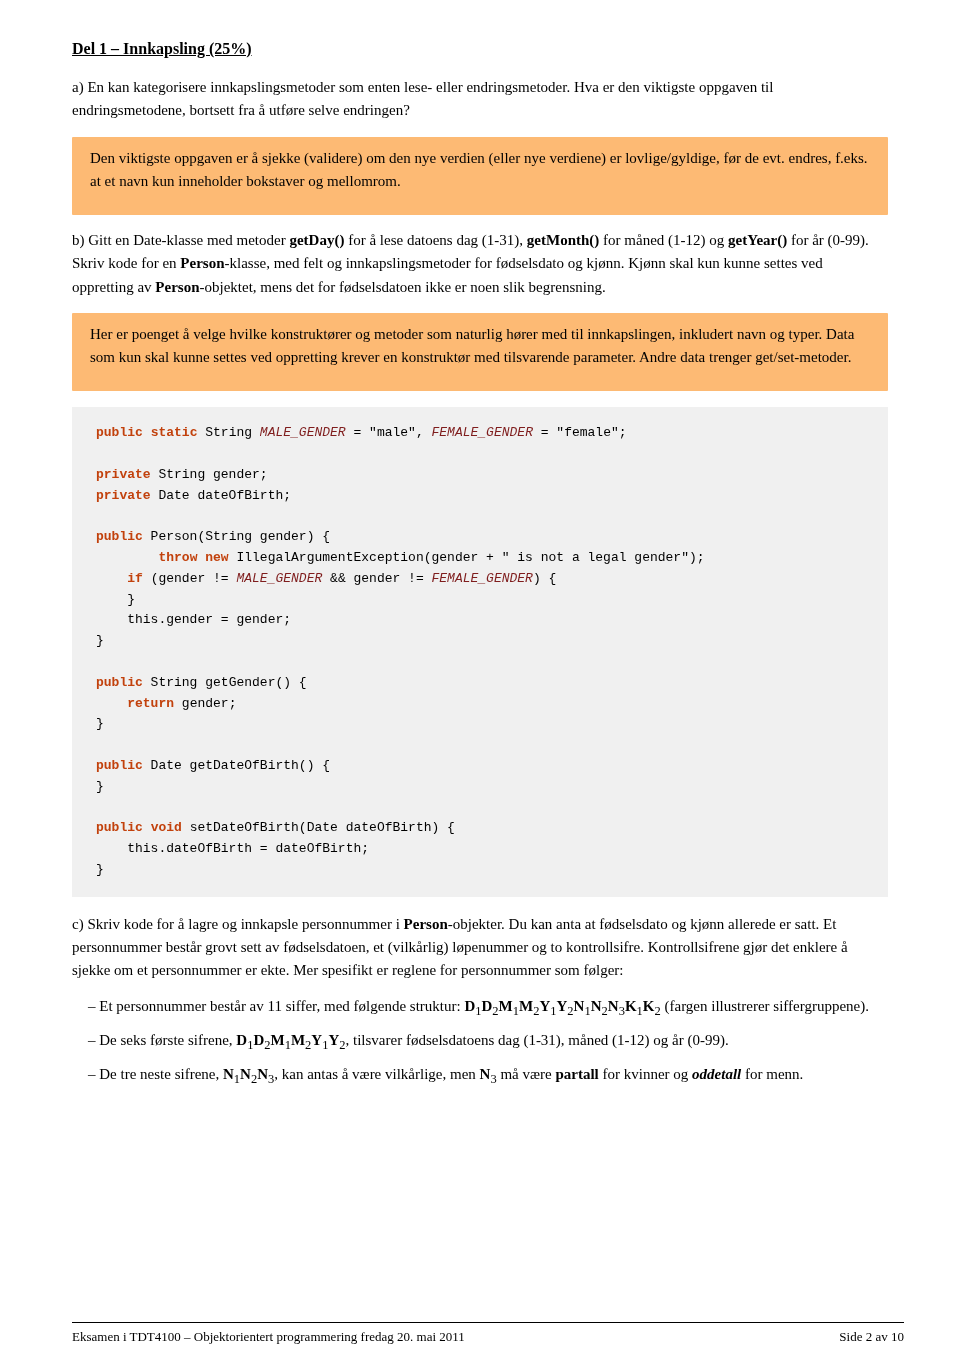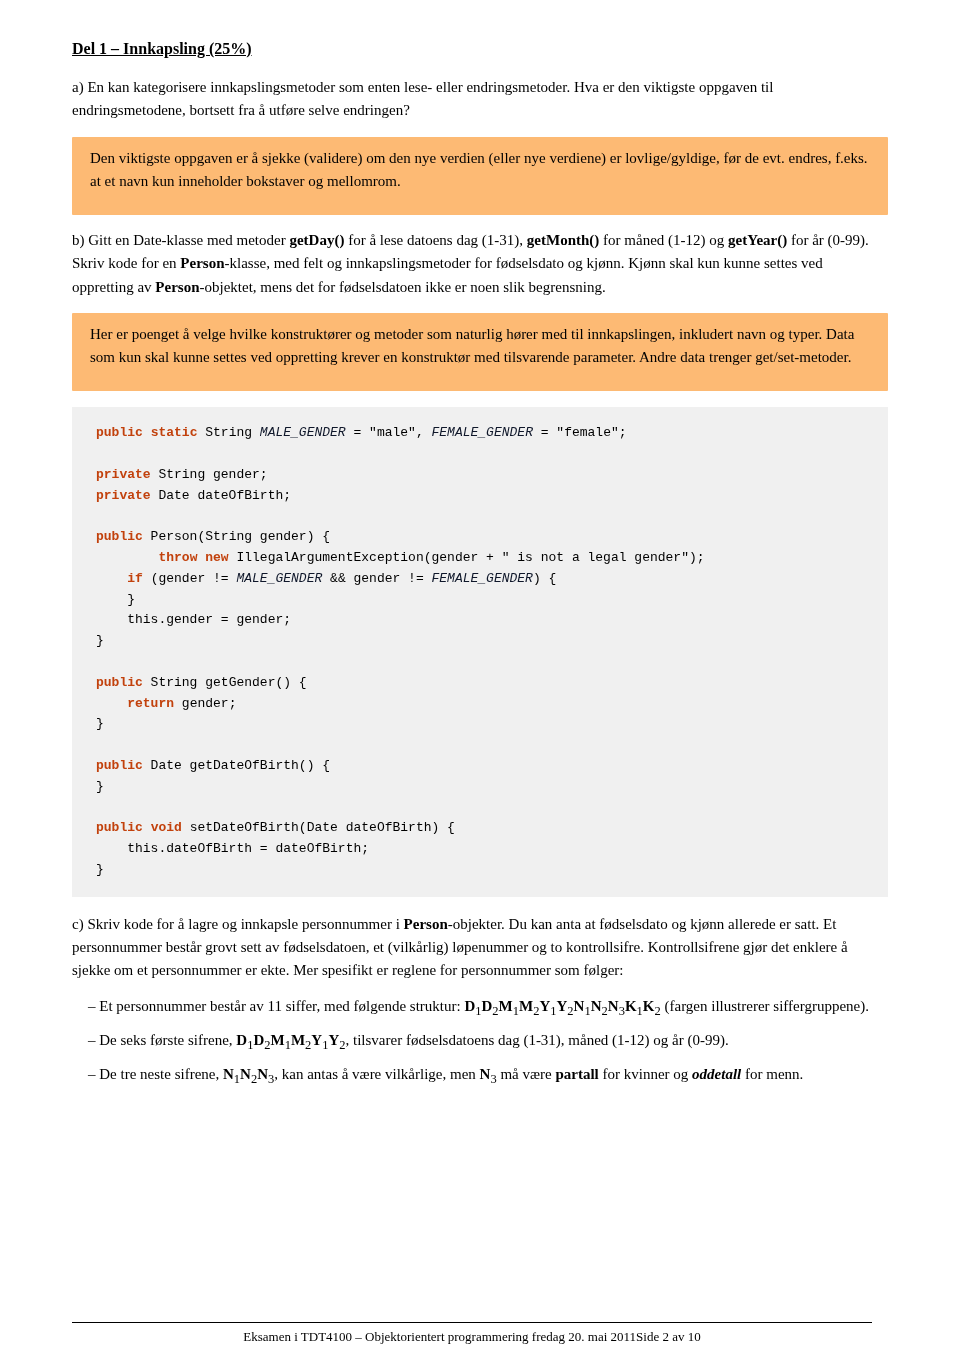--- a/index.html
+++ b/index.html
@@ -44,39 +44,39 @@
       background: #f0f0f0;
       padding: 16px 24px;
       margin: 16px 0;
       line-height: 1.6;
     }
     .code-line {
       display: block;
       white-space: pre;
     }
     .kw { color: #c2410c; font-weight: bold; }
-    .italic-green { color: #0f172a; font-style: italic; }
+    .italic-green { color: #7f1d1d; font-style: italic; }
     .string { color: #000; }
     b { font-weight: bold; }
     i { font-style: italic; }
     ul {
       margin-left: 30px;
       margin-bottom: 12px;
     }
     li {
       margin-bottom: 8px;
       line-height: 1.55;
     }
     .footer {
       position: absolute;
       bottom: 24px;
       left: 72px;
-      right: 88px;
+      right: 56px;
       display: flex;
-      justify-content: center;
+      justify-content: space-between;
       border-top: 1px solid #000;
       padding-top: 6px;
       font-size: 13px;
     }
     .list-dash {
       list-style: none;
       margin-left: 16px;
     }
     .list-dash li::before {
       content: "– ";

